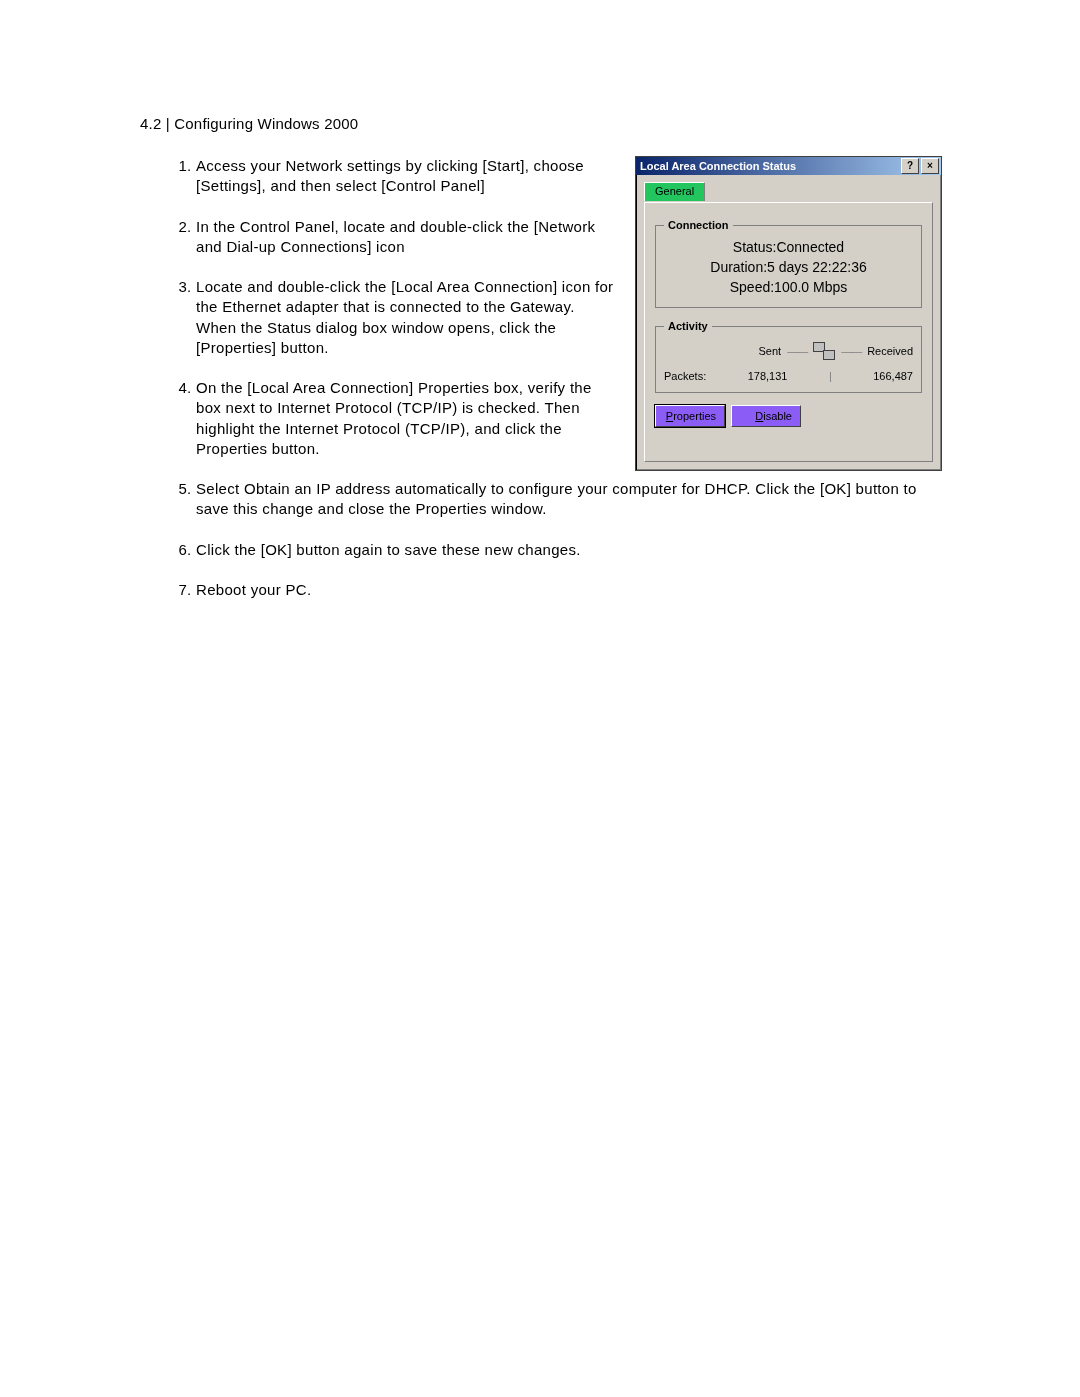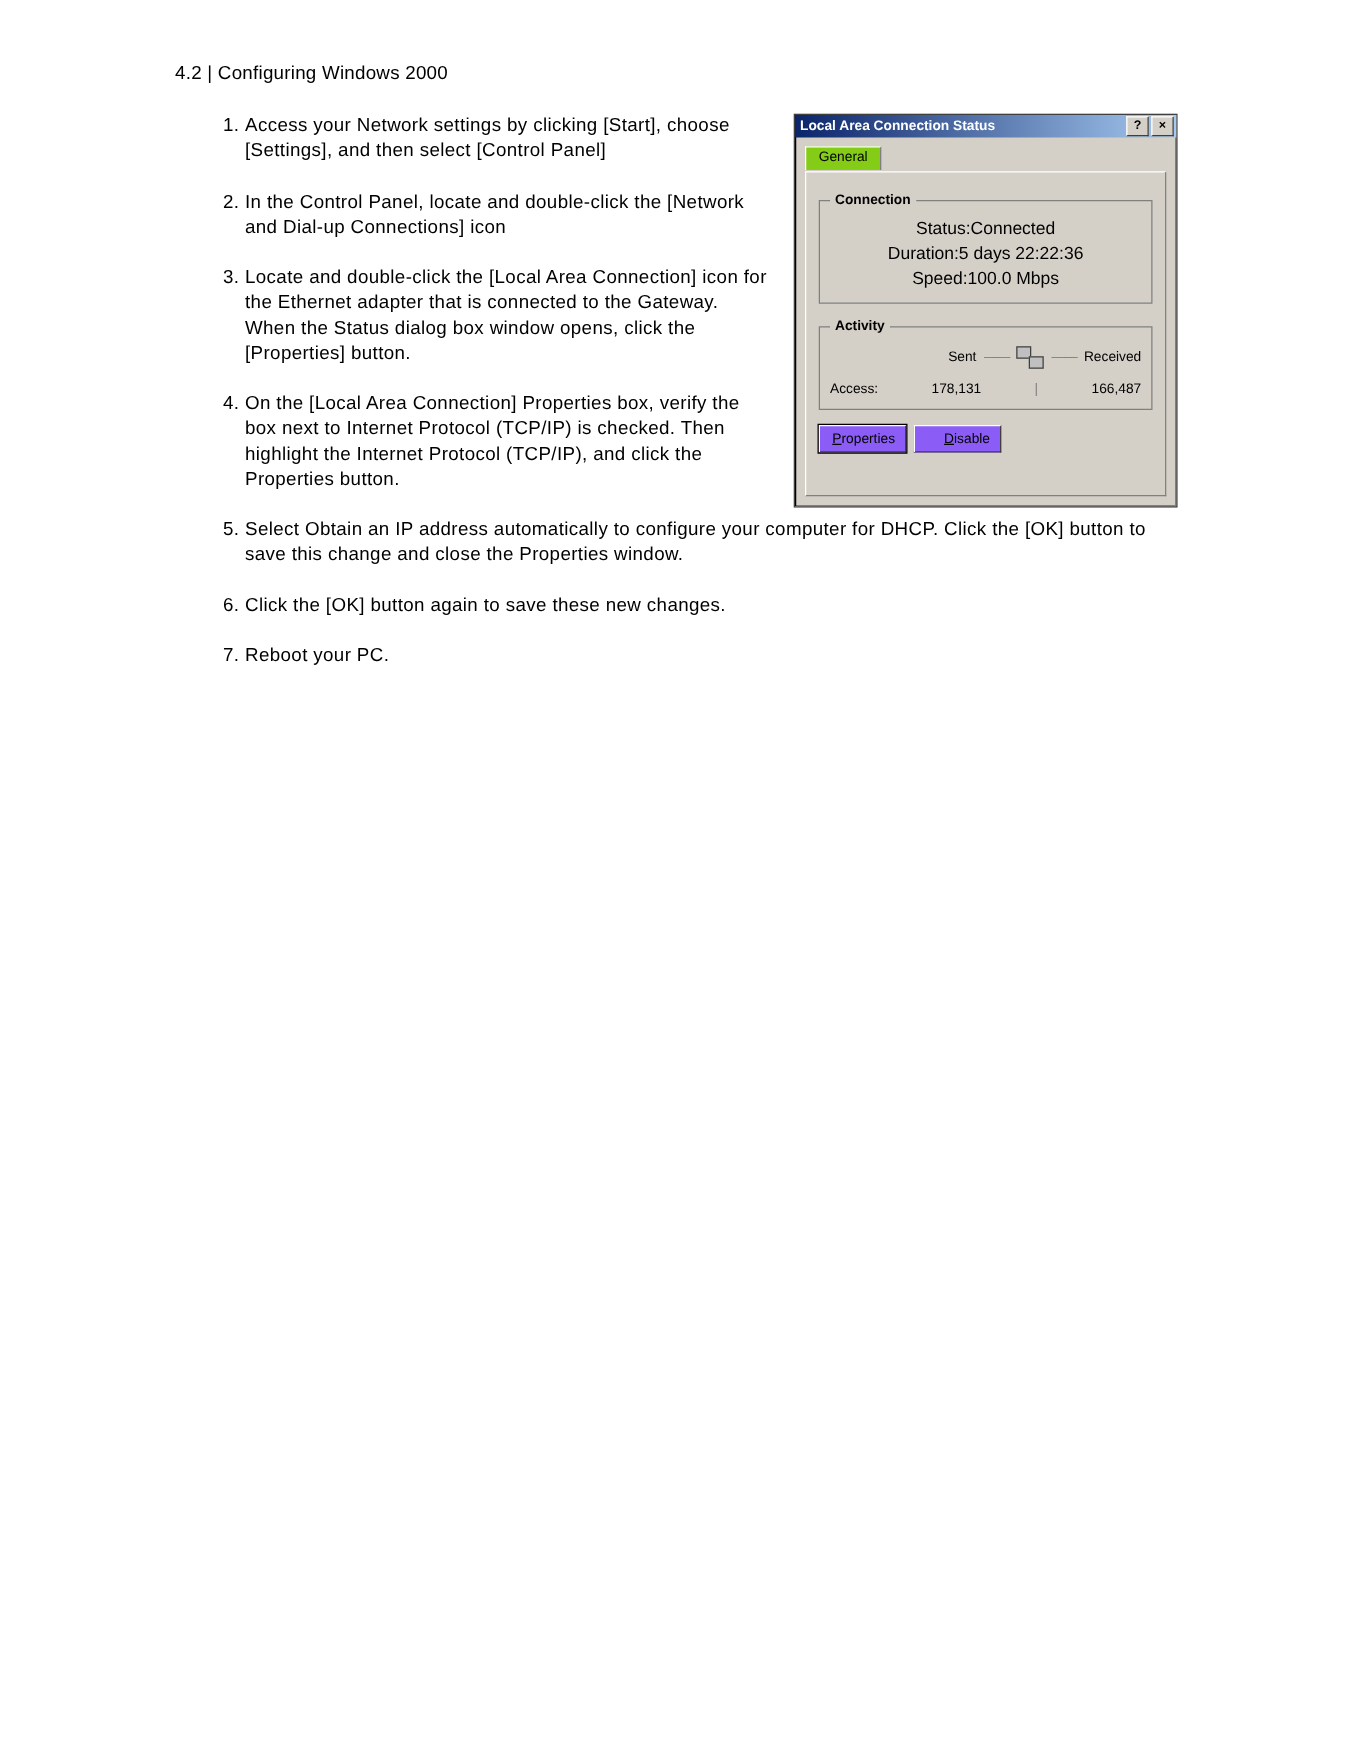--- a/index.html
+++ b/index.html
@@ -9,21 +9,21 @@
     font-family: Arial, Helvetica, sans-serif;
     font-size: 15px;
     color: #000;
     width: 1080px;
   }
   .page {
     position: relative;
     width: 1080px;
     height: 1295px;
     box-sizing: border-box;
-    padding: 50px 140px 0 140px;
+    padding: 115px 140px 0 140px;
   }
   .section-heading {
     font-size: 15px;
     margin-bottom: 24px;
     letter-spacing: 0.2px;
   }
   .body-wrap {
     position: relative;
   }
   .instructions {
@@ -95,21 +95,21 @@
   .tabstrip {
     height: 22px;
     position: relative;
   }
   .tab {
     position: absolute;
     top: 1px;
     left: 0;
     height: 19px;
     padding: 2px 10px 0 10px;
-    background: #84cc16;
+    background: #22c55e;
     border-top: 1px solid #fff;
     border-left: 1px solid #fff;
     border-right: 1px solid #808080;
     font-size: 11px;
     box-sizing: border-box;
   }
   .tab-panel {
     border-top: 1px solid #fff;
     border-left: 1px solid #fff;
     border-right: 1px solid #808080;
@@ -264,21 +264,21 @@
                   <span>Sent</span>
                   <span class="dash">——</span>
                   <span class="net-icon"></span>
                   <span class="dash">——</span>
                   <span>Received</span>
                 </div>
                 <span></span>
               </div>
 
               <div class="packets-row">
-                <span>Access:</span>
+                <span>Packets:</span>
                 <span>178,131</span>
                 <span class="mid-sep">|</span>
                 <span>166,487</span>
               </div>
             </fieldset>
 
             <div class="btn-row">
               <button class="btn default"><u class="mn">P</u><span>roperties</span></button>
               <button class="btn"><u class="mn">D</u><span>isable</span></button>
             </div>

